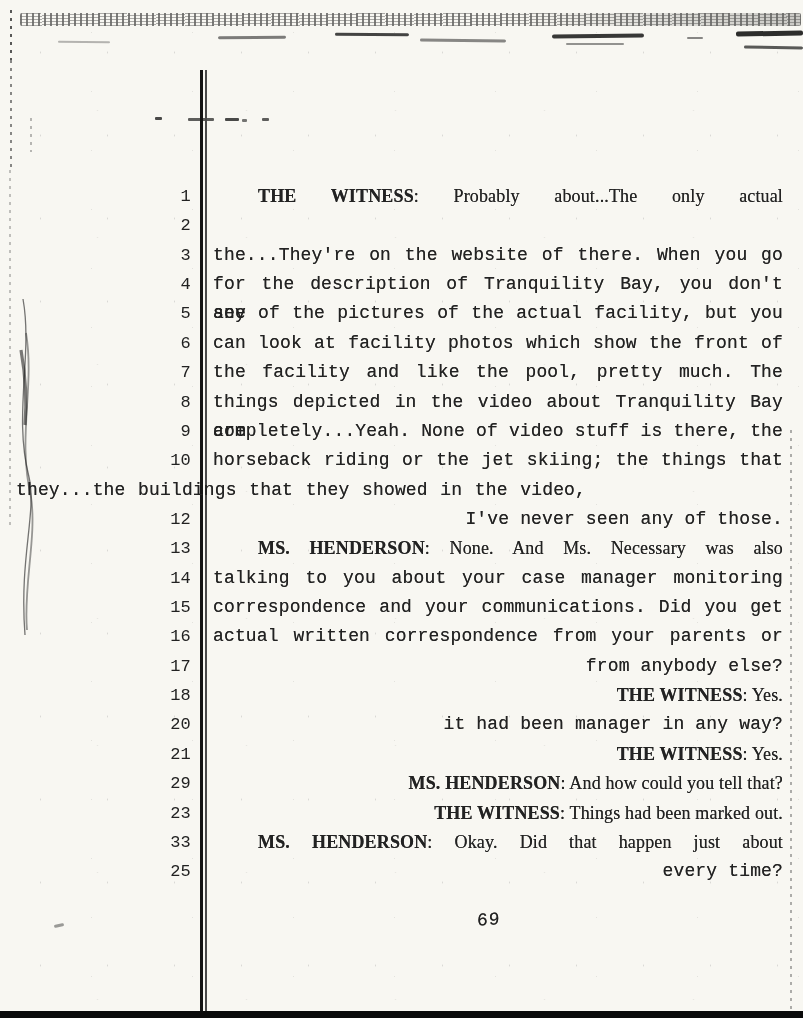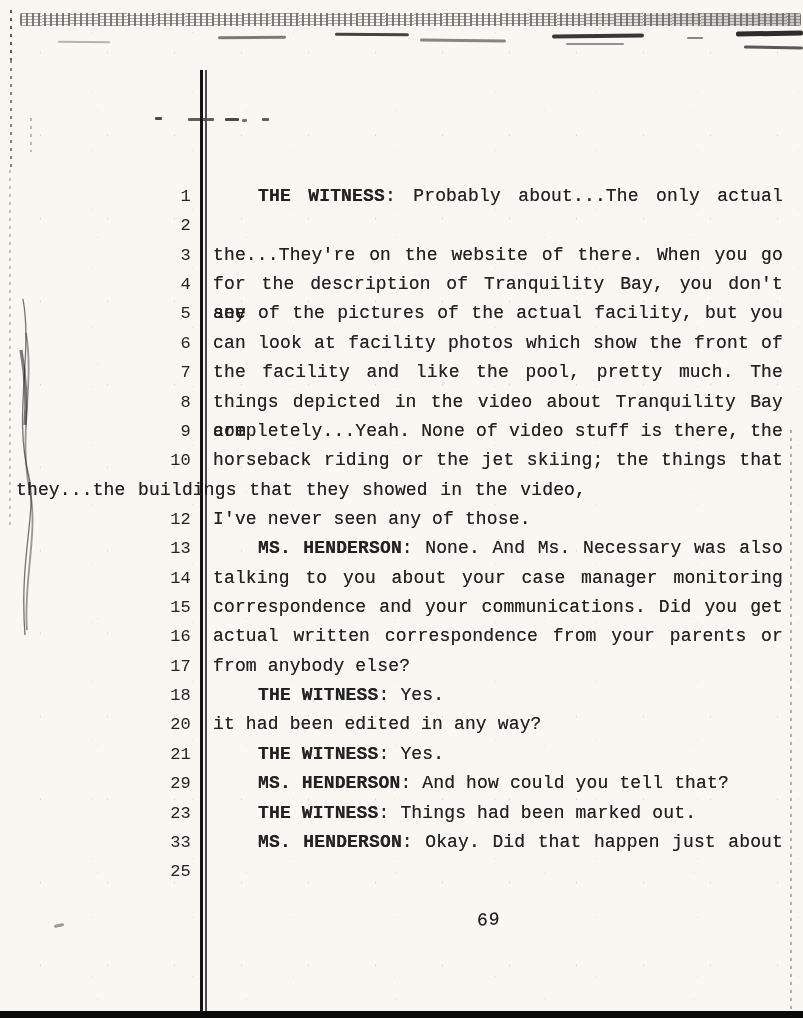--- a/index.html
+++ b/index.html
@@ -35,25 +35,25 @@
   .crease{position:absolute;left:6px;top:295px;}
   
   .transcript{position:absolute;left:0;top:182px;width:803px;}
   .row{display:flex;height:29.36px;line-height:29.36px;}
   .num{
     width:197px;box-sizing:border-box;padding-right:6px;text-align:right;
     font-size:17px;letter-spacing:.2px;flex:none;
   }
   .txt{
     margin-left:16px;width:570px;flex:none;font-size:18px;letter-spacing:.15px;
-    text-align:left;white-space:nowrap;overflow:visible;
+    text-align:right;white-space:nowrap;overflow:visible;
     text-shadow:0 0 .45px rgba(10,10,10,.65);
   }
   .txt.justify{white-space:normal;text-align:justify;text-align-last:justify;}
-  .txt.indent{text-indent:45px;}
+  .txt.indent{text-indent:45px;font-family:Liberation Serif, serif;}
   .speaker{font-weight:700;}
   .page-number{
     position:absolute;left:477px;top:910px;font-size:18px;letter-spacing:1px;
     transform:rotate(-4deg) skewX(-4deg);text-shadow:0 0 .5px rgba(0,0,0,.6);
   }
   .smudge{position:absolute;background:rgba(40,40,40,.45);border-radius:2px;}
 </style>
 </head>
 <body>
 
@@ -158,40 +158,41 @@
       <div class="row">
       <div class="num">17</div>
       <div class="txt"><span>from anybody else?</span></div>
     </div>
       <div class="row">
       <div class="num">18</div>
       <div class="txt indent"><b class="speaker">THE WITNESS</b><span>:  Yes.</span></div>
     </div>
       <div class="row">
       <div class="num">20</div>
-      <div class="txt"><span>it had been edited in any way?</span></div>
+      <div class="txt"><span>it had been manager in any way?</span></div>
     </div>
       <div class="row">
       <div class="num">21</div>
       <div class="txt indent"><b class="speaker">THE WITNESS</b><span>:  Yes.</span></div>
     </div>
       <div class="row">
       <div class="num">29</div>
       <div class="txt indent"><b class="speaker">MS. HENDERSON</b><span>:  And how could you tell that?</span></div>
     </div>
       <div class="row">
       <div class="num">23</div>
       <div class="txt indent"><b class="speaker">THE WITNESS</b><span>:  Things had been marked out.</span></div>
     </div>
       <div class="row">
       <div class="num">33</div>
       <div class="txt justify indent"><b class="speaker">MS. HENDERSON</b><span>:  Okay.  Did that happen just about</span></div>
     </div>
       <div class="row">
       <div class="num">25</div>
+      <div class="txt"><span>every time?</span></div>
     </div>
     </div>
 
   <div class="page-number">69</div>
 
   <div class="smudge" style="left:54px;top:924px;width:10px;height:3px;transform:rotate(-12deg)"></div>
 
   <div class="bottom-bar"></div>
 
 </div>

